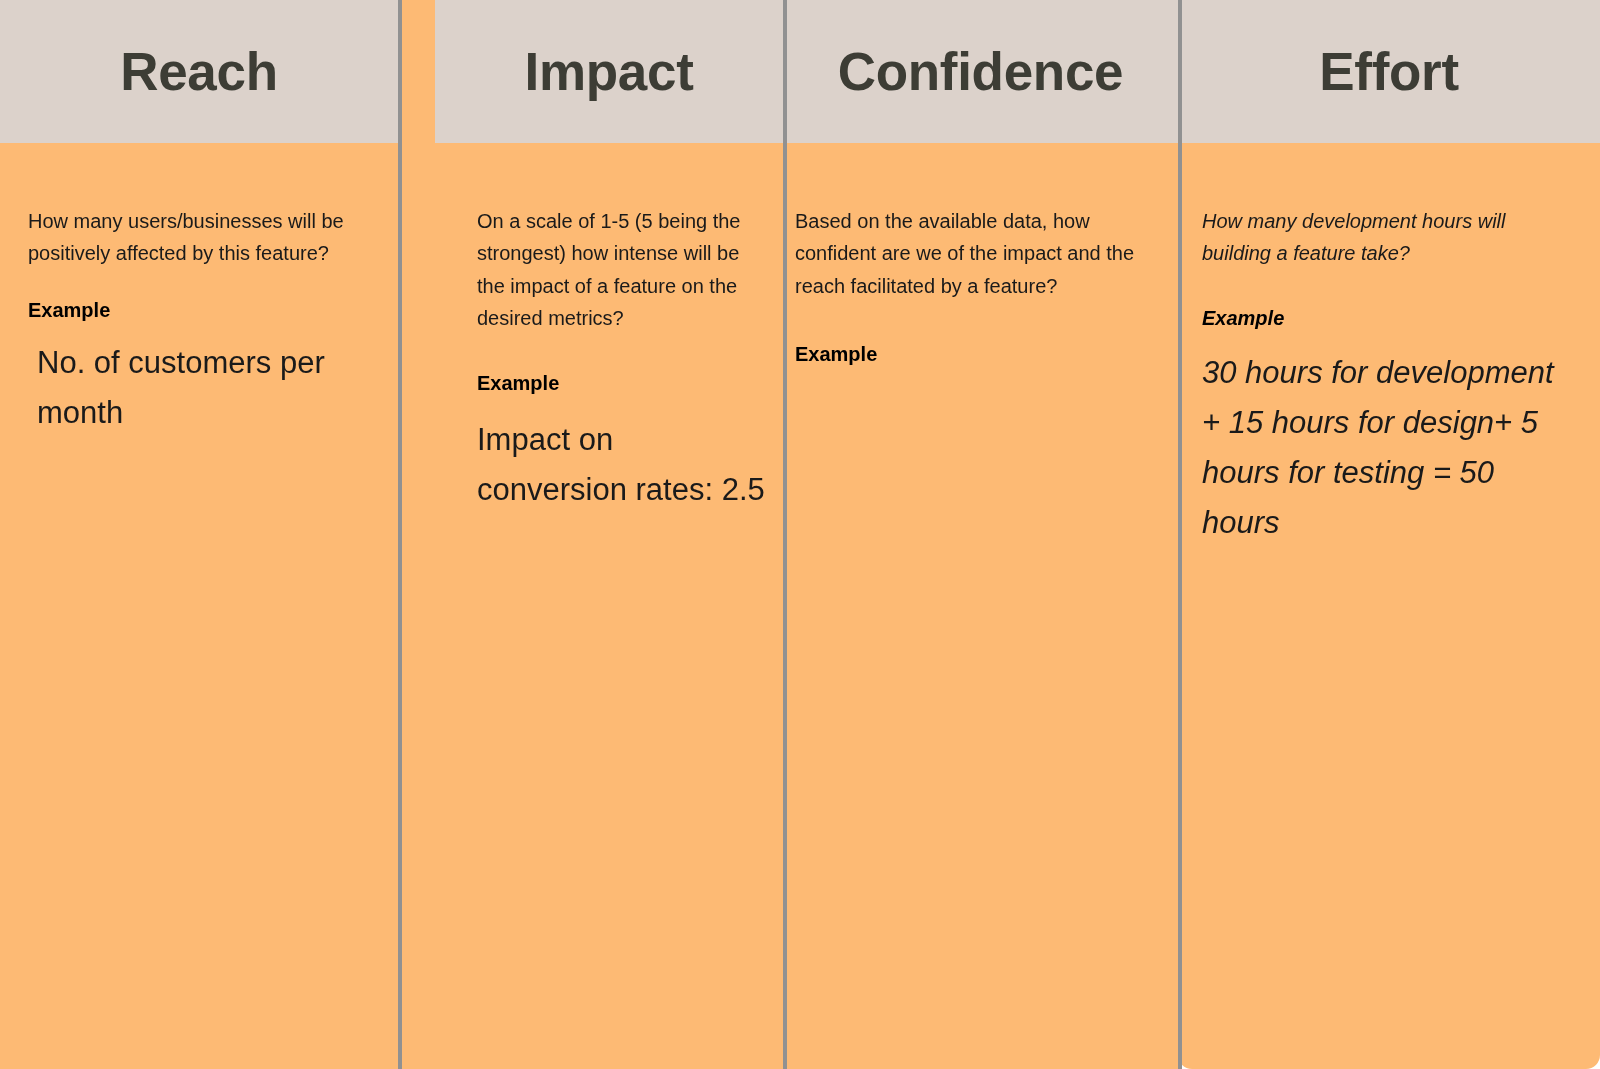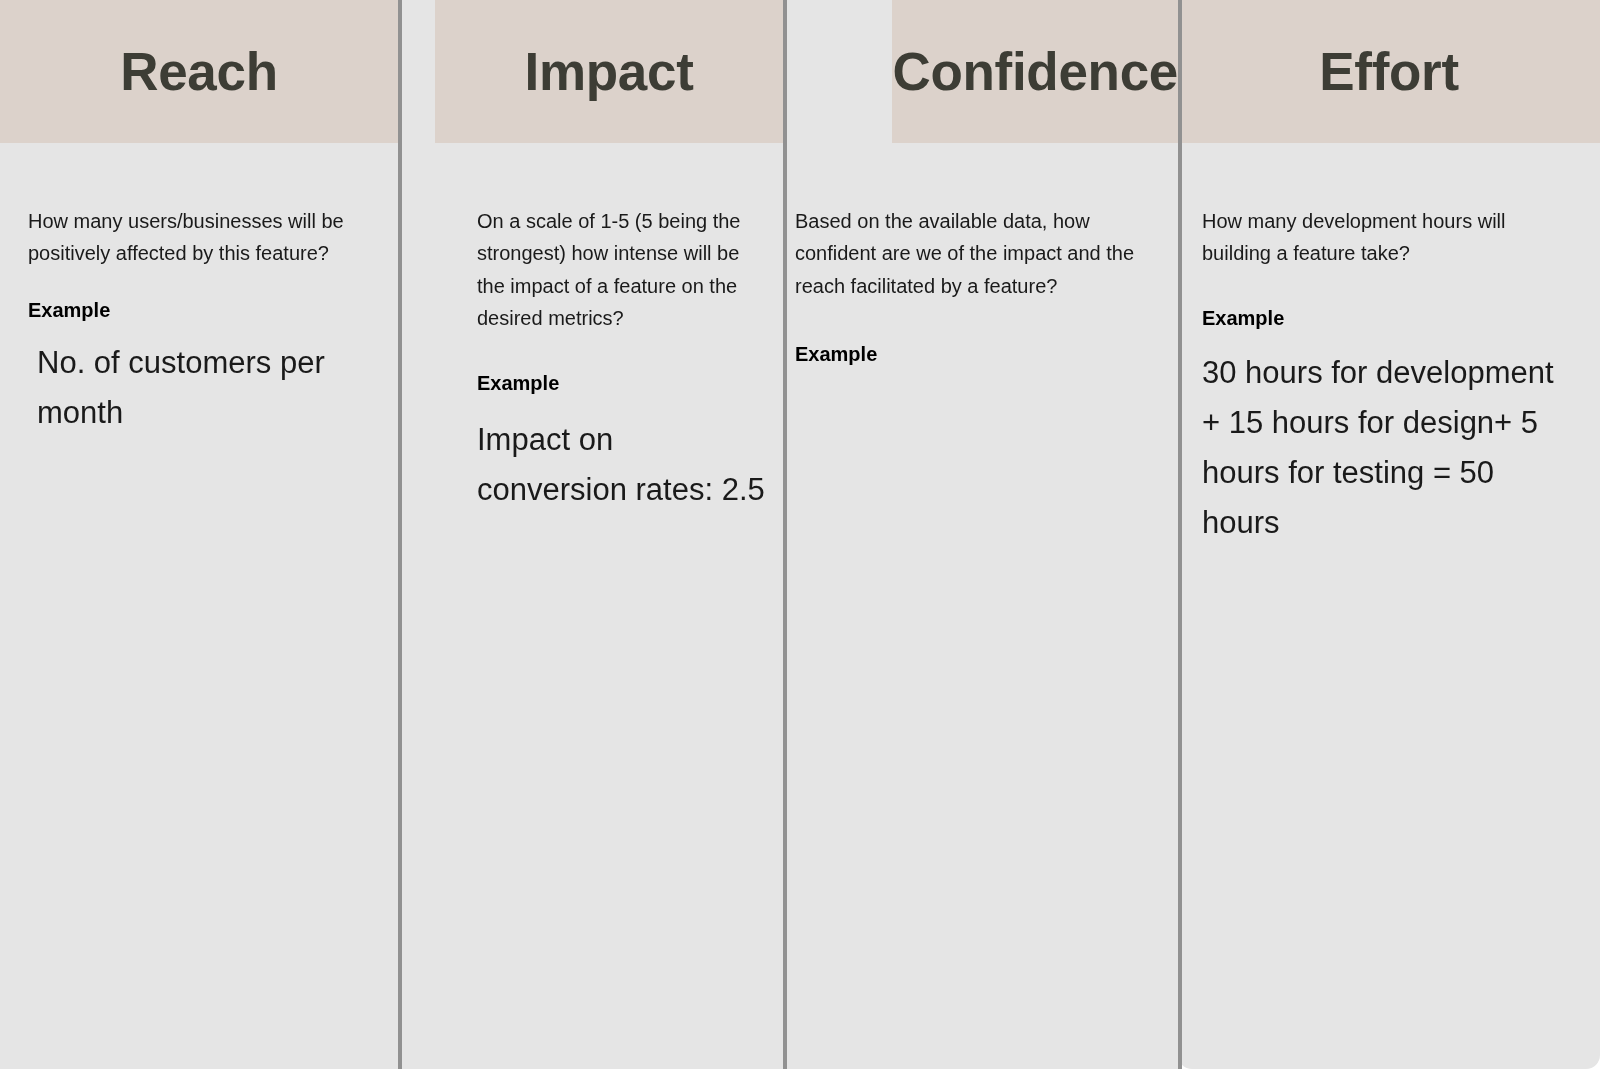--- a/index.html
+++ b/index.html
@@ -23,26 +23,26 @@
     display: flex;
     flex-direction: row;
     align-items: stretch;
   }
 
   
   .col {
     position: relative;
     display: flex;
     flex-direction: column;
-    background: #e5e5e5;
+    background: #fdba74;
     box-sizing: border-box;
   }
   .col-reach      { width: 398px; }
   .col-impact     { width: 385px; padding-left: 37px; }
-  .col-confidence { width: 395px; align-items: flex-end; }
+  .col-confidence { width: 395px; }
   .col-effort     { width: 422px; border-radius: 14px; }
 
   
   .col + .col::before {
     content: "";
     position: absolute;
     left: 0;
     top: 0;
     bottom: 0;
     width: 4px;
@@ -71,21 +71,21 @@
   }
 
   
   .col-body {
     flex: 1 1 auto;
     padding: 62px 14px 0 28px;
     box-sizing: border-box;
   }
   .col-impact .col-body     { padding-left: 22px; padding-right: 14px; margin-left: 20px; }
   .col-confidence .col-body { padding-left: 12px; padding-right: 14px; }
-  .col-effort .col-body     { padding-left: 24px; padding-right: 26px; }
+  .col-effort .col-body     { padding-left: 24px; padding-right: 26px; font-style: italic; }
 
   .block { margin: 0; }
 
   .question {
     font-size: 20px;
     line-height: 1.62;
     color: #1a1a1a;
     font-weight: normal;
     margin: 0;
   }

